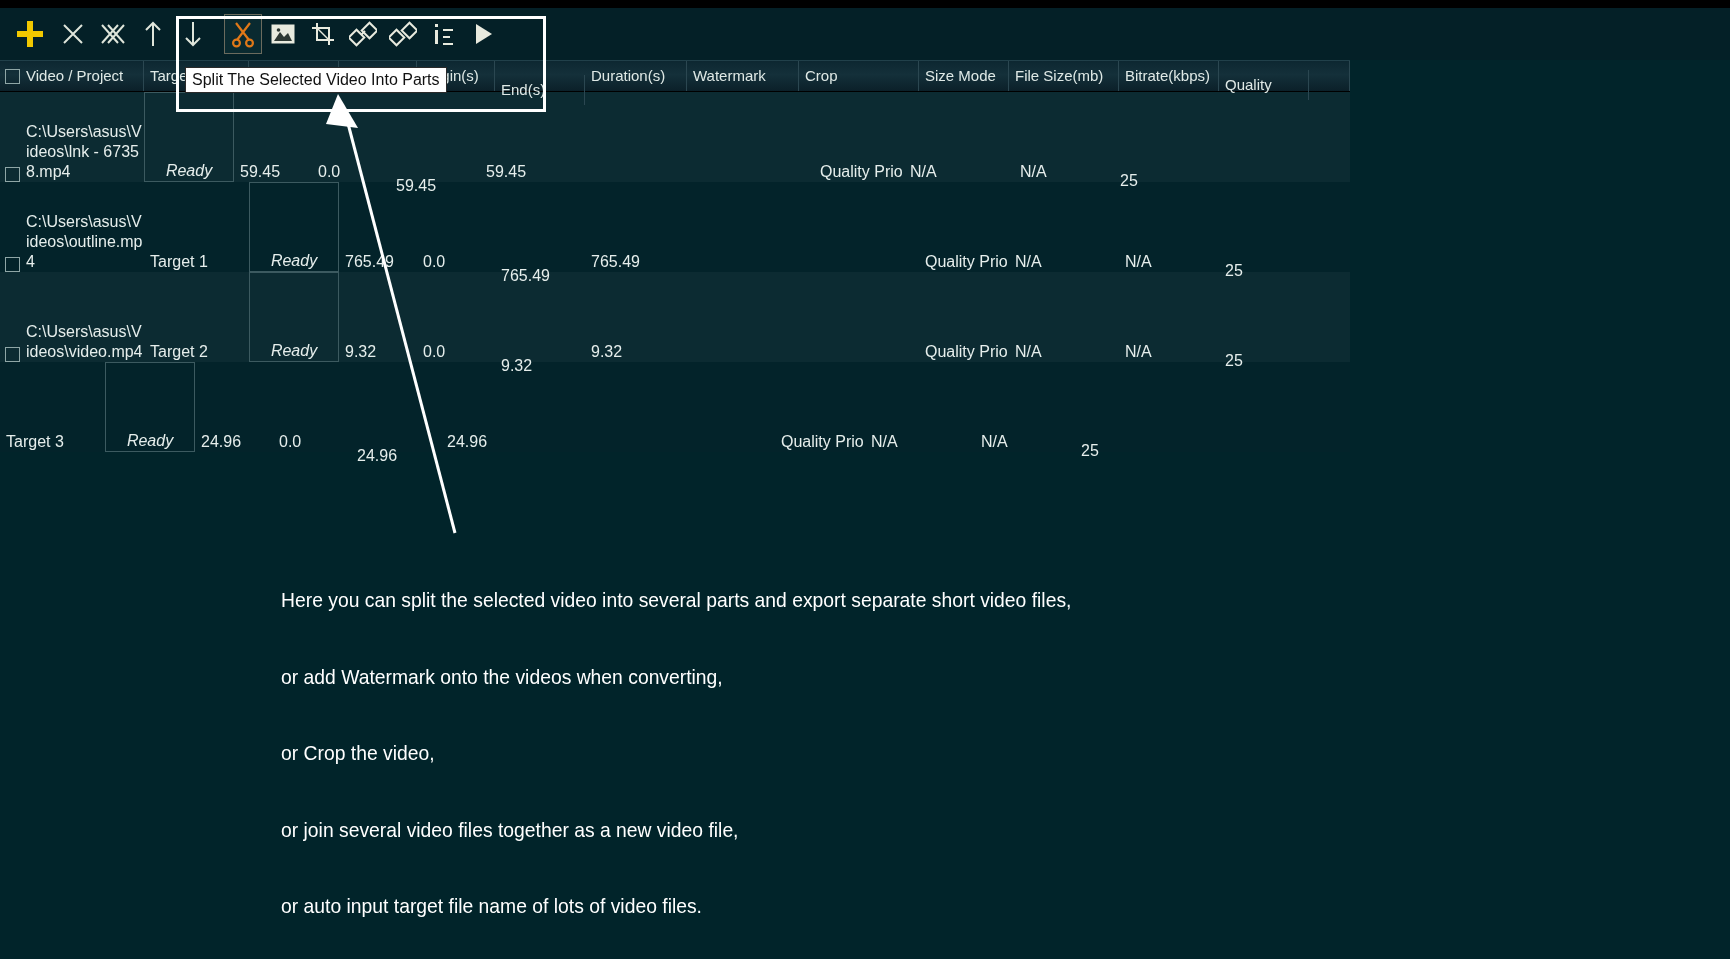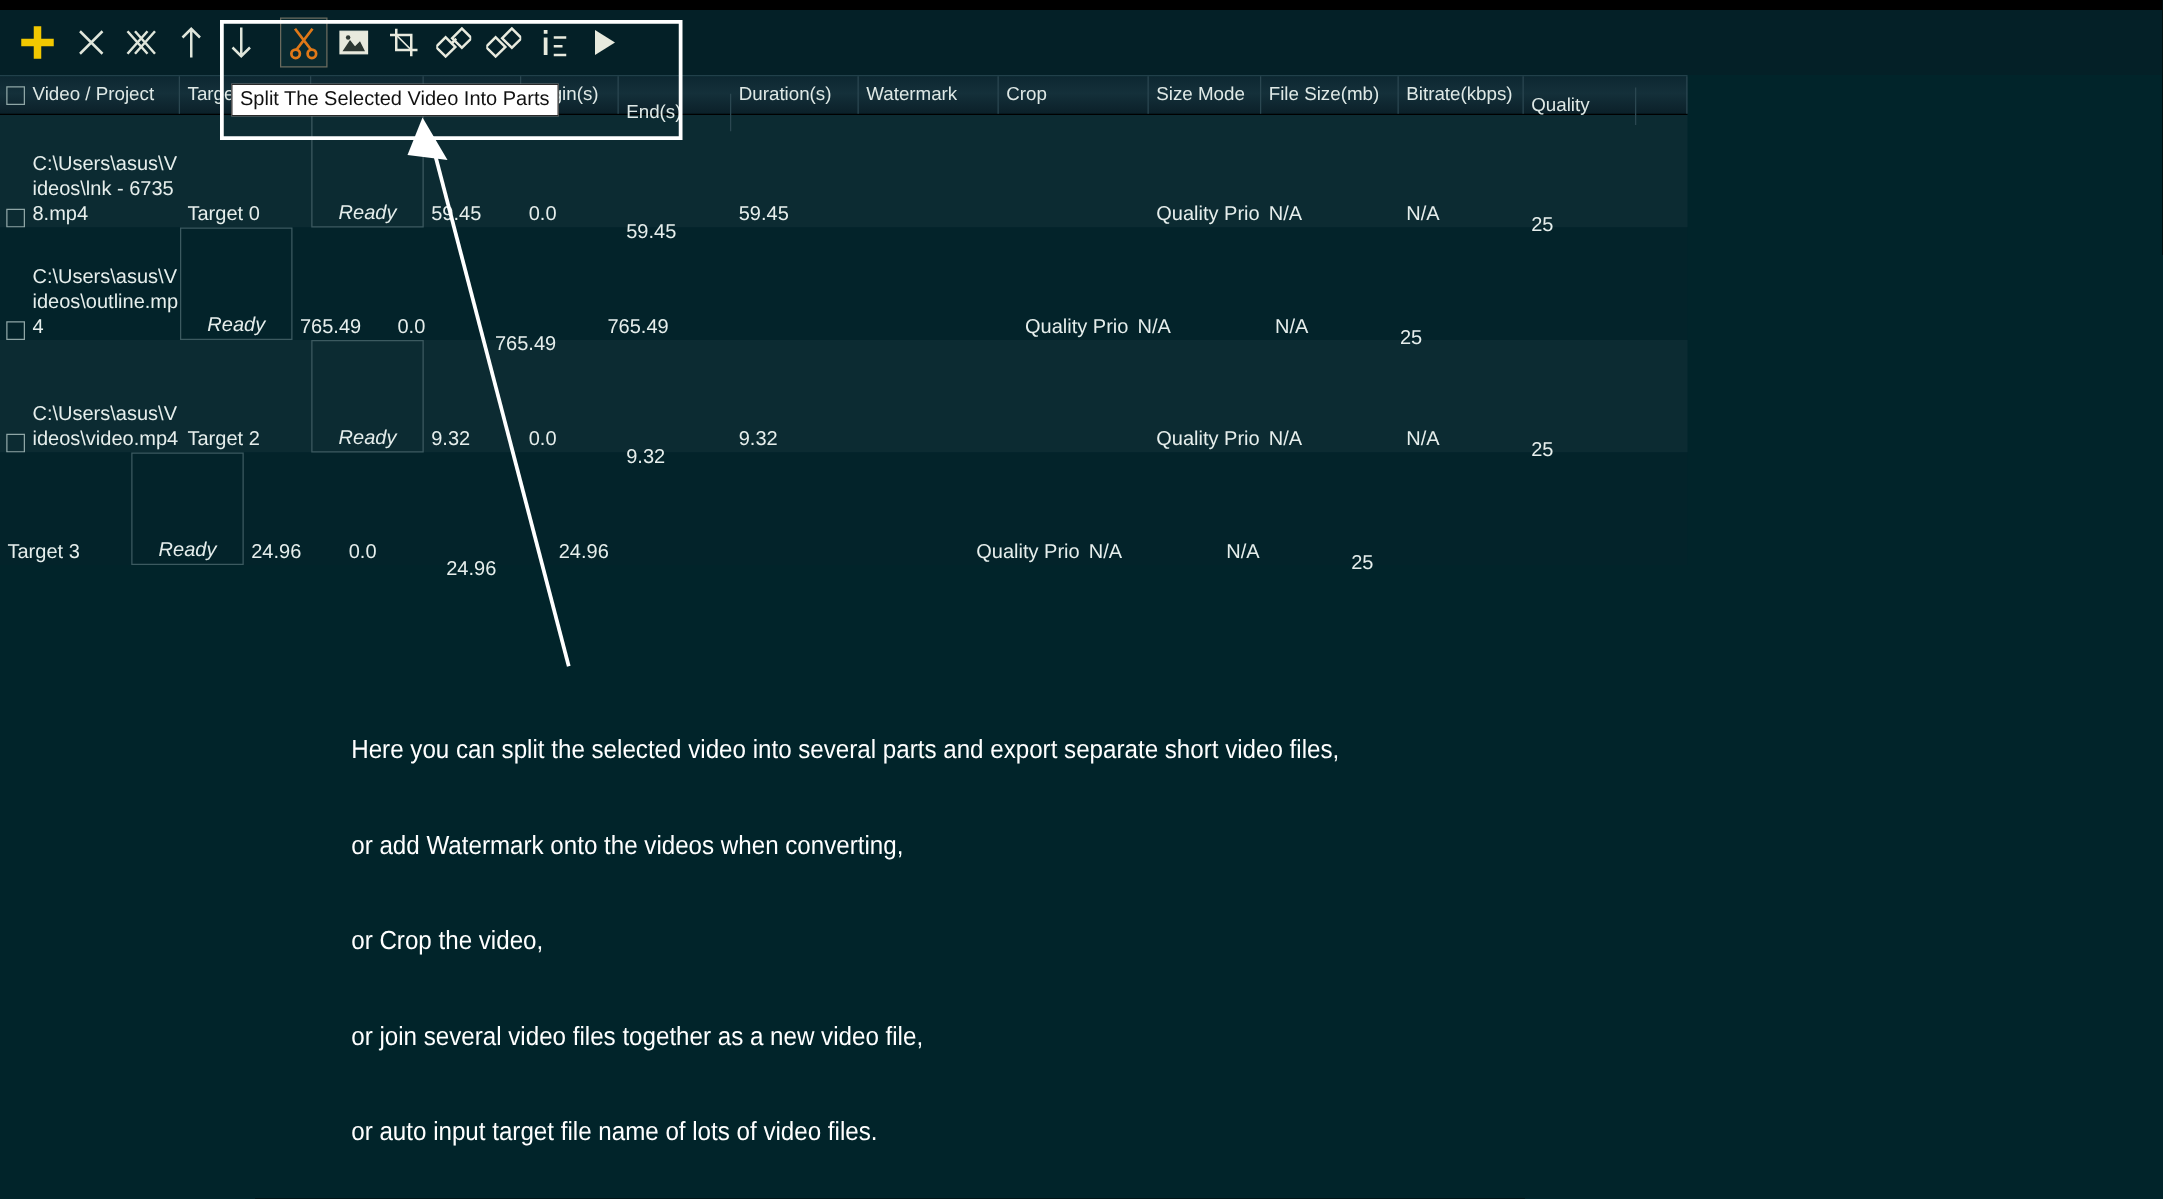--- a/index.html
+++ b/index.html
@@ -326,40 +326,40 @@
       <div class="th c-br">Bitrate(kbps)</div>
       <div class="th c-qual">Quality</div>
       <div class="th c-pad"></div>
     </div>
 
     <div class="trow odd">
       <div class="td c-file" style="padding-left:0;">
         <span class="cb"></span>
         <span>C:\Users\asus\Videos\lnk - 67358.mp4</span>
       </div>
-      <div class="td c-target">Target 0</div>
       <div class="td c-status boxed">Ready</div>
       <div class="td c-start">59.45</div>
       <div class="td c-begin">0.0</div>
       <div class="td c-end">59.45</div>
       <div class="td c-dur">59.45</div>
       <div class="td c-wm"></div>
       <div class="td c-crop"></div>
       <div class="td c-size">Quality Prio</div>
       <div class="td c-fsize">N/A</div>
       <div class="td c-br">N/A</div>
       <div class="td c-qual">25</div>
       <div class="td c-pad"></div>
     </div>
 
     <div class="trow even">
       <div class="td c-file" style="padding-left:0;">
         <span class="cb"></span>
         <span>C:\Users\asus\Videos\outline.mp4</span>
       </div>
+      <div class="td c-target">Target 1</div>
       <div class="td c-status boxed">Ready</div>
       <div class="td c-start">765.49</div>
       <div class="td c-begin">0.0</div>
       <div class="td c-end">765.49</div>
       <div class="td c-dur">765.49</div>
       <div class="td c-wm"></div>
       <div class="td c-crop"></div>
       <div class="td c-size">Quality Prio</div>
       <div class="td c-fsize">N/A</div>
       <div class="td c-br">N/A</div>

